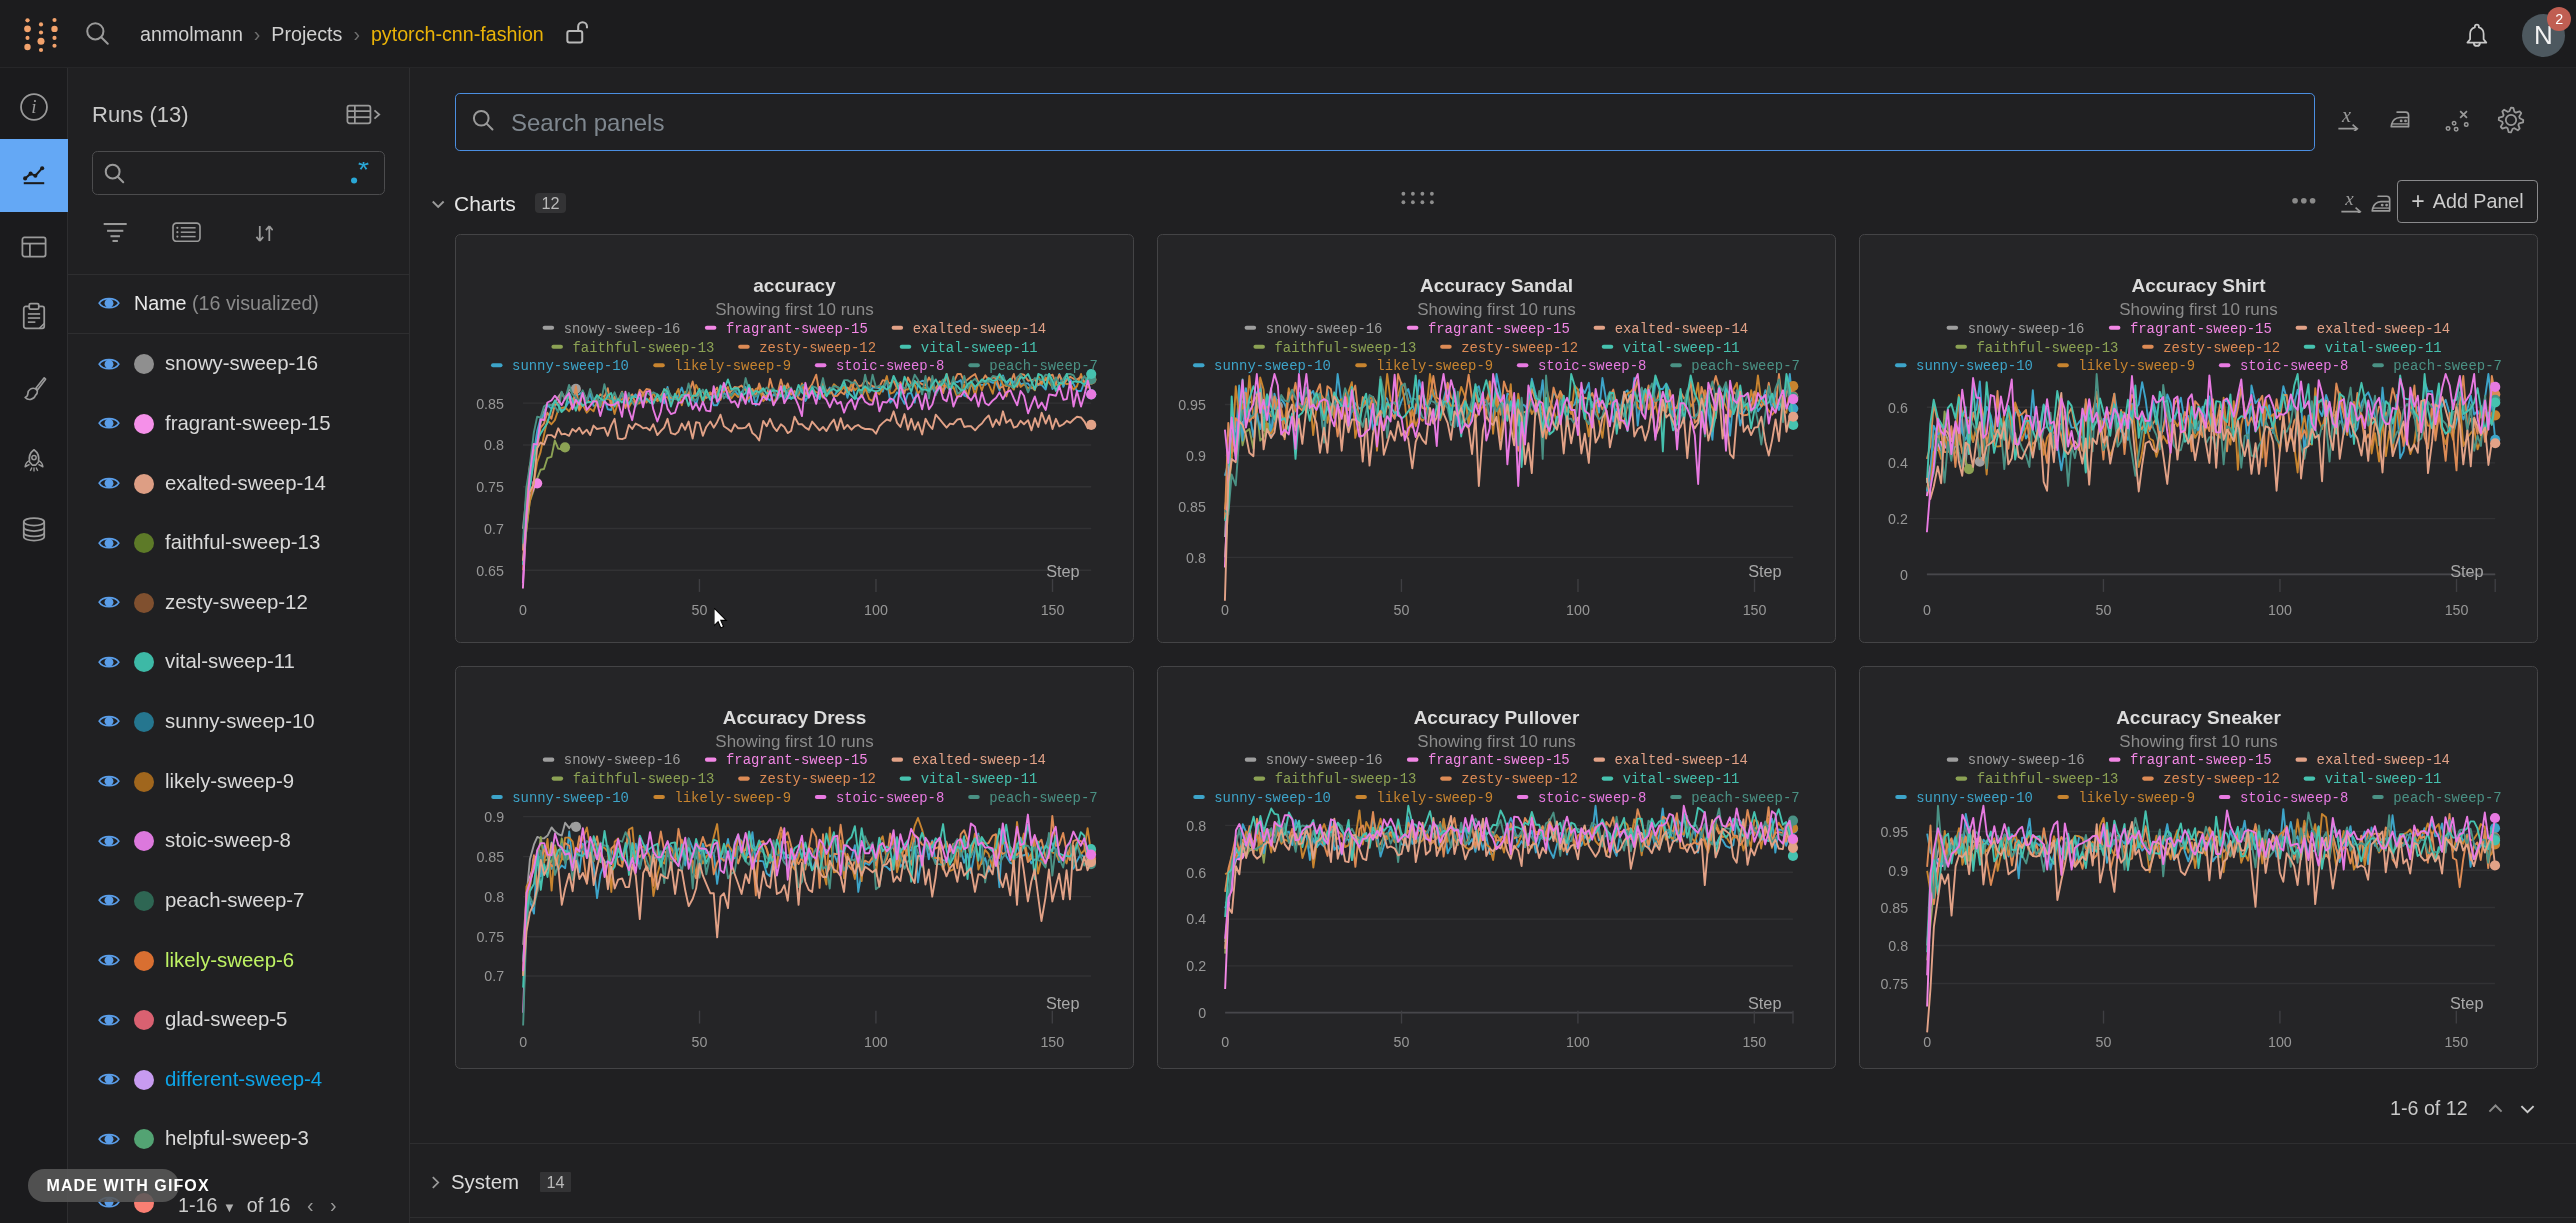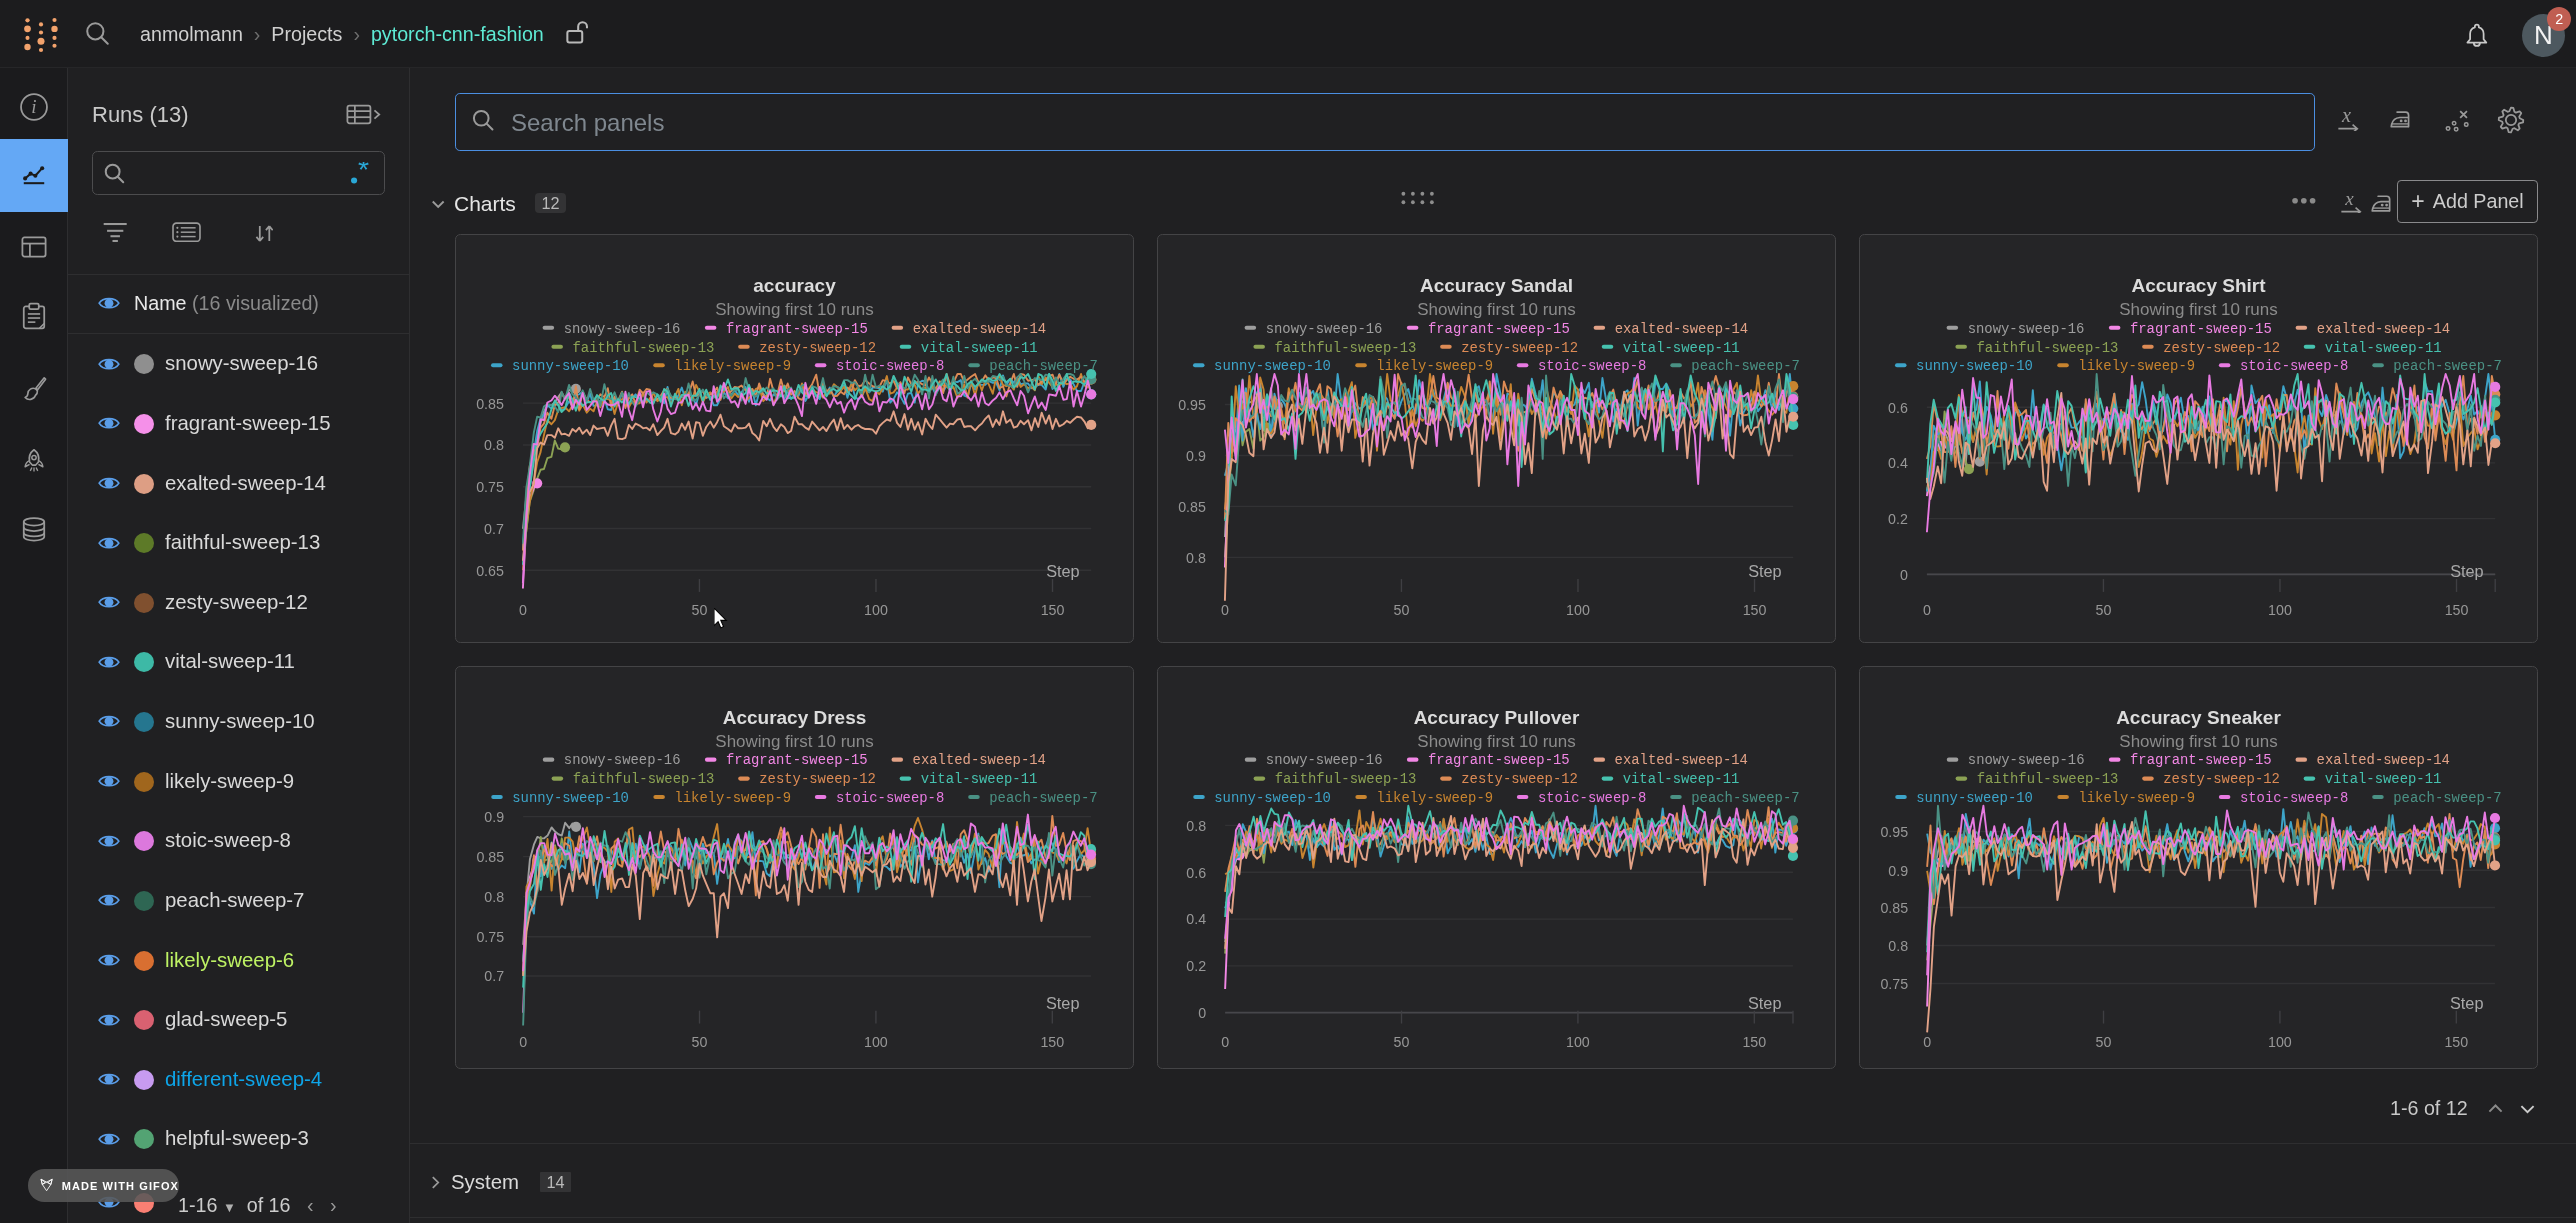--- a/index.html
+++ b/index.html
@@ -21,21 +21,21 @@
       <circle cx="40" cy="53" r="3.1" fill="#f2a26c"></circle>
       <circle cx="60" cy="8.5" r="3.1" fill="#f2a26c"></circle>
       <circle cx="60" cy="21.700000000000003" r="4.7" fill="#f2a26c"></circle>
       <circle cx="60" cy="35" r="3.1" fill="#f2a26c"></circle>
       <circle cx="60" cy="46.7" r="3.1" fill="#f2a26c"></circle>
     </svg></div>
 <div style="position:absolute;left:84px;top:20.4px;width:27px;height:27px;"><svg width="27" height="27" viewBox="0 0 40 40" style="">
       <circle cx="16.8" cy="16.8" r="12.0" fill="none" stroke="#9a9a9a" stroke-width="3"></circle>
       <line x1="25.6" y1="25.6" x2="35.2" y2="35.2" stroke="#9a9a9a" stroke-width="3" stroke-linecap="round"></line>
     </svg></div>
-<div class="abs" style="left:140px;top:23px;font-size:19.7px;color:#cfcfcf">anmolmann&nbsp;&nbsp;<span style="color:#6f6f6f">›</span>&nbsp;&nbsp;Projects&nbsp;&nbsp;<span style="color:#6f6f6f">›</span>&nbsp;&nbsp;<span style="color:#5eead4">pytorch-cnn-fashion</span></div>
+<div class="abs" style="left:140px;top:23px;font-size:19.7px;color:#cfcfcf">anmolmann&nbsp;&nbsp;<span style="color:#6f6f6f">›</span>&nbsp;&nbsp;Projects&nbsp;&nbsp;<span style="color:#6f6f6f">›</span>&nbsp;&nbsp;<span style="color:#eab308">pytorch-cnn-fashion</span></div>
 <div style="position:absolute;left:566px;top:20.4px;width:23px;height:26px;"><svg width="23" height="26" viewBox="0 0 34 38" style="">
       <rect x="2" y="16" width="22" height="17" rx="3" fill="none" stroke="#b9b9b9" stroke-width="3"></rect>
       <path d="M 18 16 V 9.5 a 6.5 6.5 0 0 1 13 0 V 12" fill="none" stroke="#b9b9b9" stroke-width="3"></path>
     </svg></div>
 <div style="position:absolute;left:2465px;top:22px;width:24.4px;height:27px;"><svg width="24.4" height="27" viewBox="0 0 36 40" style="">
       <path d="M17.5 4 a3 3 0 0 1 3 3 v1 a10 10 0 0 1 7 9.5 v8 l4 5 h-28 l4 -5 v-8 a10 10 0 0 1 7 -9.5 v-1 a3 3 0 0 1 3 -3 z" fill="none" stroke="#c9c9c9" stroke-width="2.6" stroke-linejoin="round"></path>
       <path d="M13 31 a4.5 4.5 0 0 0 9 0" fill="none" stroke="#c9c9c9" stroke-width="2.6"></path>
     </svg></div>
 <div class="abs" style="left:2522px;top:13.6px;width:43px;height:43px;border-radius:50%;background:#4d585f;color:#f3f3f3;font-size:26px;display:flex;align-items:center;justify-content:center">N</div>
 <div class="abs" style="left:2547px;top:6.8px;width:24.4px;height:24.4px;border-radius:50%;background:#c05e52;color:#fff;font-size:14.3px;display:flex;align-items:center;justify-content:center">2</div>
@@ -212,21 +212,21 @@
 <div style="position:absolute;left:98px;top:1194px;width:22px;height:16.3px;"><svg width="22" height="16.3" viewBox="0 0 32 24" style="">
       <path d="M1.5 12 C 7 3, 25 3, 30.5 12 C 25 21, 7 21, 1.5 12 z" fill="none" stroke="#5a9de8" stroke-width="2.5"></path>
       <circle cx="16" cy="12" r="6.5" fill="#5a9de8"></circle>
     </svg></div>
 <div class="abs" style="left:134px;top:1193px;width:20.4px;height:20.4px;border-radius:50%;background:#fa7f73"></div>
 <div class="abs" style="left:178px;top:1194px;font-size:19.7px;color:#cccccc">1-16 <span style="font-size:13px;color:#b0b0b0">▼</span> &nbsp;of 16 &nbsp;&nbsp;<span style="color:#9a9a9a">‹</span> &nbsp;&nbsp;<span style="color:#9a9a9a">›</span></div>
 <div class="abs" style="left:28px;top:1169px;width:151px;height:33px;border-radius:16.3px;background:rgba(88,88,88,0.88);display:flex;align-items:center;padding-left:11px">
     <svg width="20.4" height="20.4" viewBox="0 0 30 30" style="">
       <path d="M4 3 L12 9.5 L6.5 13.5 Z M26 3 L18 9.5 L23.5 13.5 Z M6.5 13.5 L15 26 L23.5 13.5 L15 9 Z M4 3 L15 9 L26 3 M6.5 13.5 L4 3 M23.5 13.5 L26 3" fill="none" stroke="#fff" stroke-width="1.7" stroke-linejoin="round"></path>
     </svg>
-    <span style="color:#fff;font-size:11px;font-weight:bold;letter-spacing:1.1px;margin-left:7.5px;white-space:nowrap">MADE WITH GIFOX</span>
+    <span style="color:#fff;font-size:16px;font-weight:bold;letter-spacing:1.1px;margin-left:7.5px;white-space:nowrap">MADE WITH GIFOX</span>
   </div>
 <div class="abs" style="left:455px;top:93px;width:1860px;height:58px;border:1.7px solid #4b8fe2;border-radius:4.8px"></div>
 <div style="position:absolute;left:471px;top:108px;width:24.4px;height:24.4px;"><svg width="24.4" height="24.4" viewBox="0 0 36 36" style="">
       <circle cx="15.12" cy="15.12" r="10.799999999999999" fill="none" stroke="#9a9a9a" stroke-width="3"></circle>
       <line x1="23.04" y1="23.04" x2="31.68" y2="31.68" stroke="#9a9a9a" stroke-width="3" stroke-linecap="round"></line>
     </svg></div>
 <div class="abs" style="left:511px;top:109px;font-size:24px;color:#7f878f">Search panels</div>
 <div style="position:absolute;left:2337px;top:107px;width:24.4px;height:24.4px;"><svg width="24.4" height="24.4" viewBox="0 0 36 36" style="">
       <text x="14" y="22" font-family="Liberation Serif, serif" font-style="italic" font-size="30" fill="#9a9a9a" text-anchor="middle">x</text>
       <path d="M2 32 h28 m-7 -6 l7 6 l-7 6" stroke="#9a9a9a" stroke-width="2.4" fill="none"></path>

